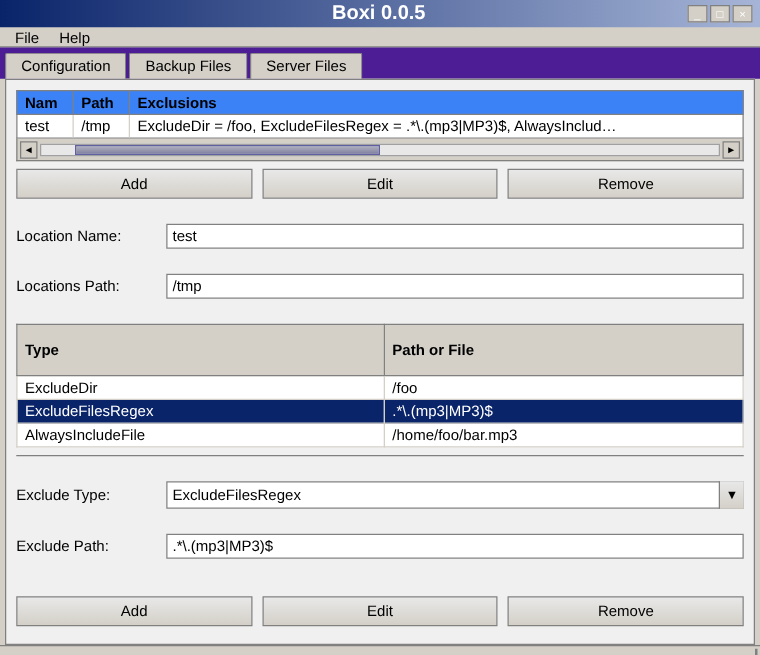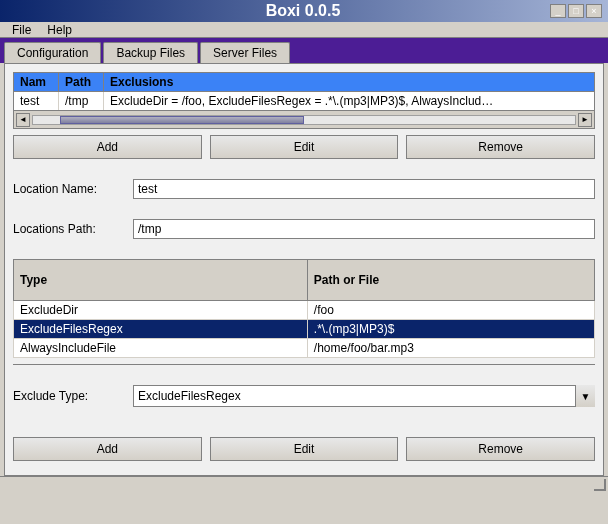--- a/index.html
+++ b/index.html
@@ -337,20 +337,24 @@
     <div class="dropdown-container">
       <select class="form-select">
         <option>ExcludeDir</option>
         <option selected="">ExcludeFilesRegex</option>
         <option>AlwaysIncludeFile</option>
       </select>
       <div class="dropdown-arrow">▼</div>
     </div>
   </div>
 
+  <div class="form-row">
+    <div class="form-label">Exclude Path:</div>
+    <input class="form-input" type="text" value=".*\.(mp3|MP3)$" style="">
+  </div>
 
   <div style="height:4px"></div>
 
   <div class="btn-row">
     <div class="btn">Add</div>
     <div class="btn">Edit</div>
     <div class="btn">Remove</div>
   </div>
 
 </div>

